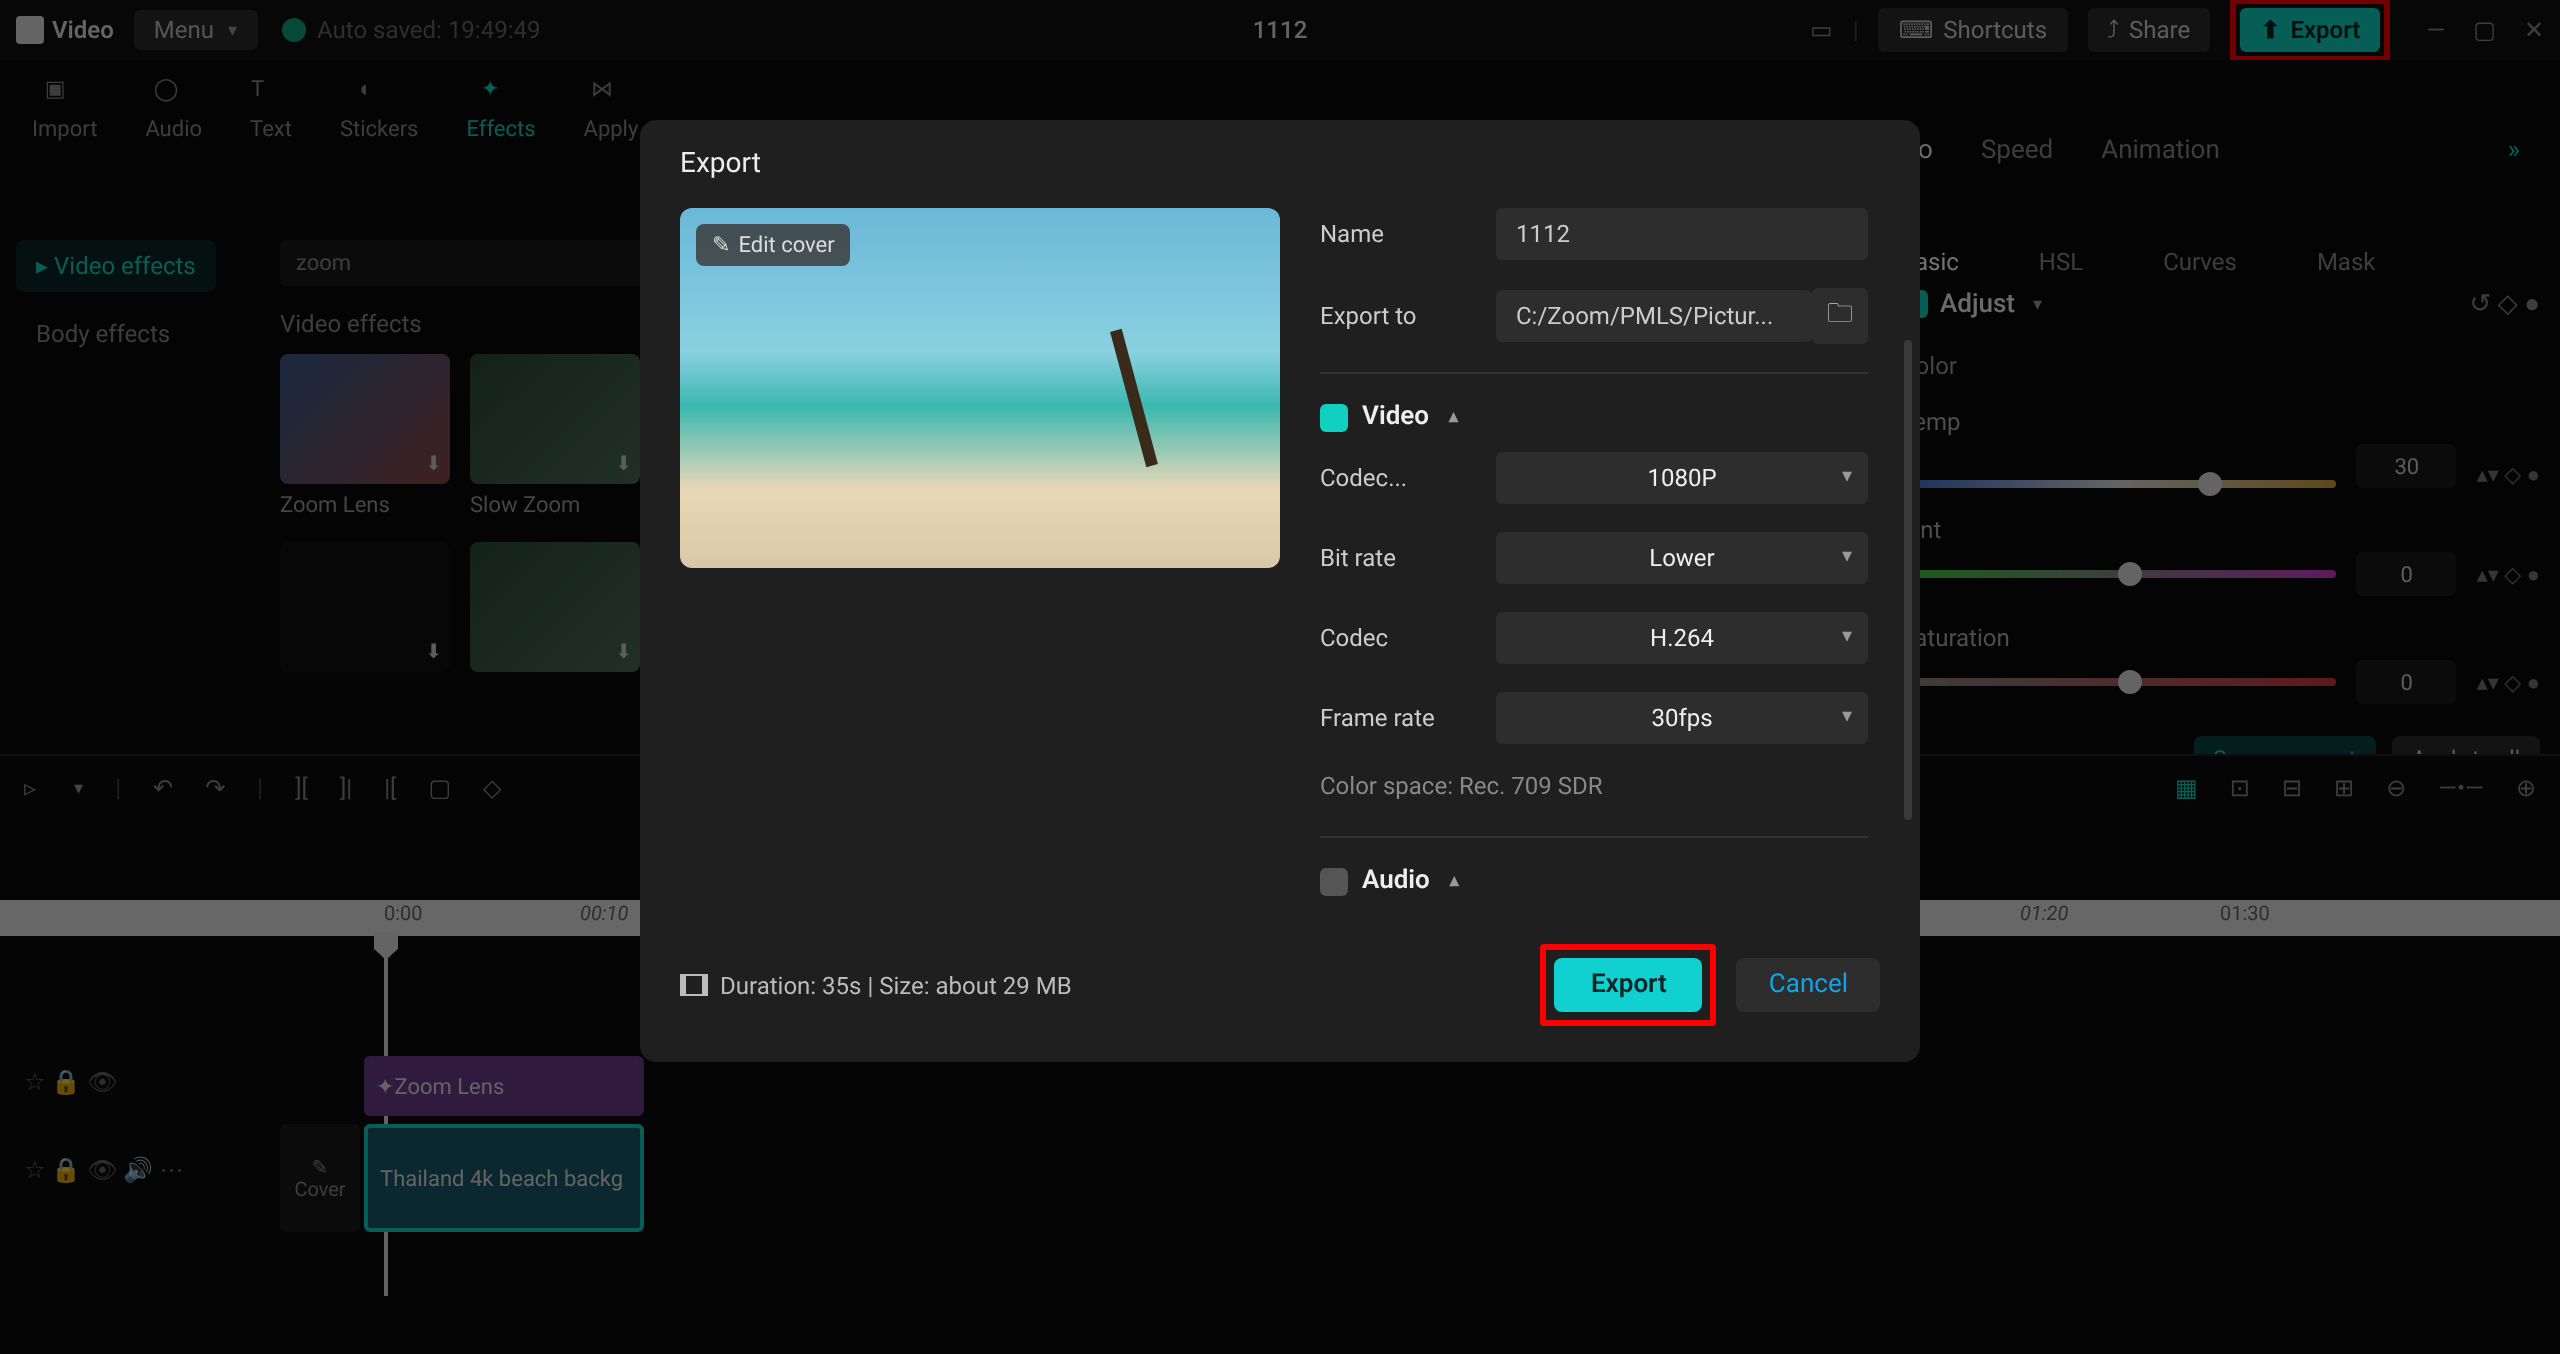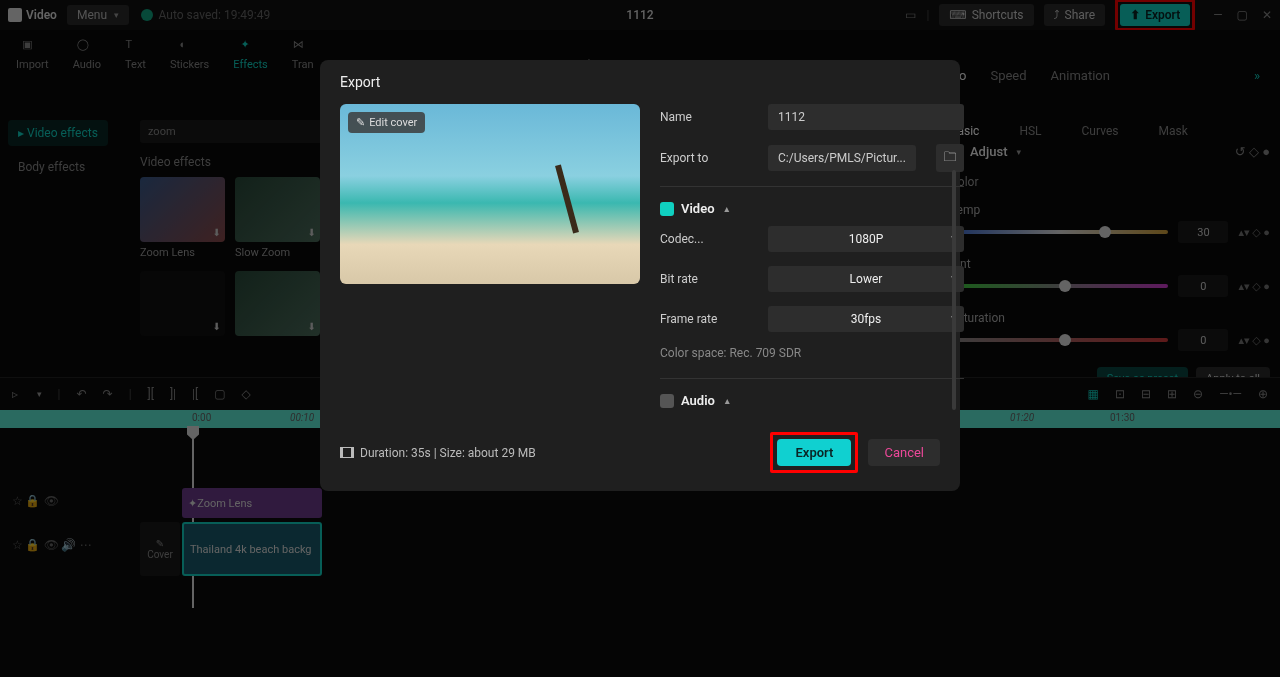--- a/index.html
+++ b/index.html
@@ -58,59 +58,59 @@
 .slider-thumb { width:12px; height:12px; background:#ddd; border-radius:50%; position:absolute; top:-4px; left:60%; }
 .val-box { width:50px; height:22px; background:#1a1a1a; color:#ccc; display:flex; align-items:center; justify-content:center; font-size:11px; border-radius:3px;}
 .mini-icons { display:flex; gap:4px; color:#777; font-size:11px;}
 .preset-btns { display:flex; gap:8px; margin-top:16px; justify-content:flex-end;}
 .preset-btn { background:#2a2a2a; padding:5px 10px; border-radius:4px; font-size:11px; color:#ccc;}
 .preset-btn.accent { background:rgba(16,208,192,0.3); color:#10d0c0;}
 
 
 .timeline { position:absolute; bottom:0; left:0; right:0; height:300px; background:#0d0d0d; border-top:1px solid #222;}
 .tl-toolbar { height:32px; display:flex; align-items:center; gap:16px; padding:0 12px; color:#888; font-size:12px;}
-.tl-ruler { height:18px; background:#5eead4; position:relative; color:#666; font-size:10px;}
+.tl-ruler { height:18px; background:#e5e5e5; position:relative; color:#666; font-size:10px;margin-top:40px;}
 .ruler-mark { position:absolute; top:2px;}
 .tl-tracks { position:relative; height:180px;}
 .tl-clip { position:absolute; height:30px; border-radius:3px; font-size:11px; color:#ddd; display:flex; align-items:center; padding:0 6px; overflow:hidden;}
 .effect-clip { background:#6a3a8a; left:182px; top:60px; width:140px;}
 .video-clip { background:#1a5a6a; left:182px; top:94px; width:140px; height:54px; border:2px solid #10d0c0;}
 .cover-btn { position:absolute; left:140px; top:94px; width:40px; height:54px; background:#1a1a1a; color:#888; font-size:10px; display:flex; flex-direction:column; align-items:center; justify-content:center; border-radius:3px;}
 .playhead-line { position:absolute; left:192px; top:0; bottom:0; width:2px; background:#ddd;}
 .playhead-top { position:absolute; left:187px; top:-2px; width:12px; height:14px; background:#ddd; clip-path:polygon(0 0,100% 0,100% 60%,50% 100%,0 60%);}
 .track-icons { position:absolute; left:12px; display:flex; gap:8px; color:#666; font-size:12px;}
 
 
 .modal-overlay { position:absolute; top:0; left:0; right:0; bottom:0; background:rgba(0,0,0,0.55); display:flex; align-items:flex-start; justify-content:center;}
 .modal { width:640px; background:#1f1f1f; border-radius:8px; margin-top:60px; padding:0; color:#ccc;}
 .modal-header { padding:14px 20px; font-size:14px; color:#eee;}
 .modal-body { display:flex; gap:20px; padding:0 20px 0 20px;}
 .preview-box { width:300px; height:180px; border-radius:6px; background:linear-gradient(180deg,#6ab8d8 0%,#8ad0e0 40%,#3ab8b0 55%,#e8d8b8 78%,#d8c8a8 100%); position:relative; overflow:hidden;}
 .palm { position:absolute; right:30px; top:10px; width:140px; height:120px; }
 .palm::before { content:""; position:absolute; right:40px; top:50px; width:6px; height:70px; background:#3a2a1a; transform:rotate(-15deg);}
 .edit-cover-btn { position:absolute; top:8px; left:8px; background:rgba(60,60,60,0.85); padding:4px 8px; border-radius:4px; font-size:11px; color:#ddd; display:flex; align-items:center; gap:4px;}
 .form-col { flex:1; padding-right:6px;}
-.form-row { display:flex; align-items:center; margin-bottom:14px; gap:20px;}
+.form-row { display:flex; align-items:center; margin-bottom:14px; gap:0;}
 .form-label { width:88px; font-size:12px; color:#ccc;}
 .form-input { flex:1; background:#2d2d2d; border:none; padding:6px 10px; color:#ccc; font-size:12px; border-radius:3px;}
 .browse-btn { width:28px; height:28px; background:#2d2d2d; border-radius:3px; display:flex; align-items:center; justify-content:center; color:#ccc; font-size:13px;}
 .section-hdr { display:flex; align-items:center; gap:7px; margin:10px 0; font-size:13px; color:#eee; font-weight:600;}
 .section-hdr .chk { width:14px; height:14px; background:#10d0c0; border-radius:3px;}
 .section-hdr .chk.off { background:#555;}
 .dropdown { flex:1; background:#2d2d2d; padding:6px 10px; border-radius:3px; font-size:12px; text-align:center; color:#eee; position:relative;}
 .dropdown::after { content:"▾"; position:absolute; right:8px; color:#999; font-size:10px;}
 .colorspace { font-size:12px; color:#888; margin:14px 0 18px;}
 .divider-h { height:1px; background:#333; margin:14px 0;}
 .modal-footer { display:flex; align-items:center; padding:14px 20px 18px; gap:24px;}
 .duration-info { font-size:12px; color:#bbb; display:flex; align-items:center; gap:6px;}
 .film-icon { display:inline-block; width:14px; height:11px; border:1px solid #bbb; border-left:3px solid #bbb; border-right:3px solid #bbb;}
 .footer-btns { margin-left:auto; display:flex; gap:10px; align-items:center;}
 .btn-export { background:#10d0d0; color:#0a2525; font-weight:600; padding:6px 18px; border-radius:4px; font-size:13px;}
 .btn-export-wrap { border:3px solid #ff0000; padding:4px; border-radius:2px;}
-.btn-cancel { background:#2d2d2d; color:#ec4899; padding:6px 16px; border-radius:4px; font-size:13px;}
+.btn-cancel { background:#2d2d2d; color:#0ea5e9; padding:6px 16px; border-radius:4px; font-size:13px;}
 .scroll-indicator { position:absolute; right:4px; top:110px; width:4px; height:240px; background:#3a3a3a; border-radius:2px;}
 .chev { font-size:9px; color:#999; margin-left:3px;}
 </style>
 </head>
 <body>
 
 <div class="topbar">
   <div class="logo">
     <span class="logo-icon"></span>
     <span>Video</span>
@@ -166,21 +166,21 @@
     <div class="tab-item">
         <span class="tab-icon">◐</span>
         <span>Stickers</span>
       </div>
     <div class="tab-item" style="color:#10d0c0;">
         <span class="tab-icon">✦</span>
         <span>Effects</span>
       </div>
     <div class="tab-item">
         <span class="tab-icon">⋈</span>
-        <span>Tran</span>
+        <span>Apply</span>
       </div>
   </div>
 
   <div style="position:absolute; left:580px; top:28px; color:#666; font-size:12px;">Player</div>
 
   <div class="right-tabs">
     <span style="color:#eee;">udio</span>
     <span>Speed</span>
     <span>Animation</span>
     <span style="color:#10d0c0; margin-left:120px;">»</span>
@@ -233,21 +233,21 @@
       <span class="adjust-check"></span>
       <span>Adjust</span>
         <span class="chev">▾</span>
       <span style="margin-left:auto; color:#888;">↺ ◇ ●</span>
     </div>
     <div style="color:#999; font-size:12px; margin-top:16px;">Color</div>
 
     <div class="slider-row">
       <div class="slider-label">Temp</div>
     </div>
-    <div class="slider-row" style="margin-top:-10px;">
+    <div class="slider-row" style="margin-top:-10px;align-items:flex-end;">
       <div class="slider-track">
           <div class="slider-thumb" style="left:68%;"></div>
         </div>
       <div class="val-box">30</div>
       <div class="mini-icons">▴▾ ◇ ●</div>
     </div>
     <div class="slider-row">
       <div class="slider-label">Tint</div>
     </div>
     <div class="slider-row" style="margin-top:-10px;">
@@ -331,38 +331,42 @@
           </div>
         </div>
       </div>
       <div class="form-col">
         <div class="form-row">
           <div class="form-label">Name</div>
           <input class="form-input" value="1112" style="">
         </div>
         <div class="form-row">
           <div class="form-label">Export to</div>
-          <div class="form-input" style="flex:1;">C:/Users/PMLS/Pictur...</div>
+          <div class="form-input" style="flex:1;">C:/Zoom/PMLS/Pictur...</div>
           <div class="browse-btn">
               <span>🗀</span>
             </div>
         </div>
         <div class="divider-h"></div>
         <div class="section-hdr">
           <span class="chk"></span>
           <span>Video</span>
             <span class="chev">▴</span>
         </div>
         <div class="form-row">
           <div class="form-label">Codec...</div>
           <div class="dropdown">1080P</div>
         </div>
         <div class="form-row">
           <div class="form-label">Bit rate</div>
           <div class="dropdown">Lower</div>
+        </div>
+        <div class="form-row">
+          <div class="form-label">Codec</div>
+          <div class="dropdown">H.264</div>
         </div>
         <div class="form-row">
           <div class="form-label">Frame rate</div>
           <div class="dropdown">30fps</div>
         </div>
         <div class="colorspace">Color space: Rec. 709 SDR</div>
         <div class="divider-h"></div>
         <div class="section-hdr">
           <span class="chk off"></span>
           <span>Audio</span>

